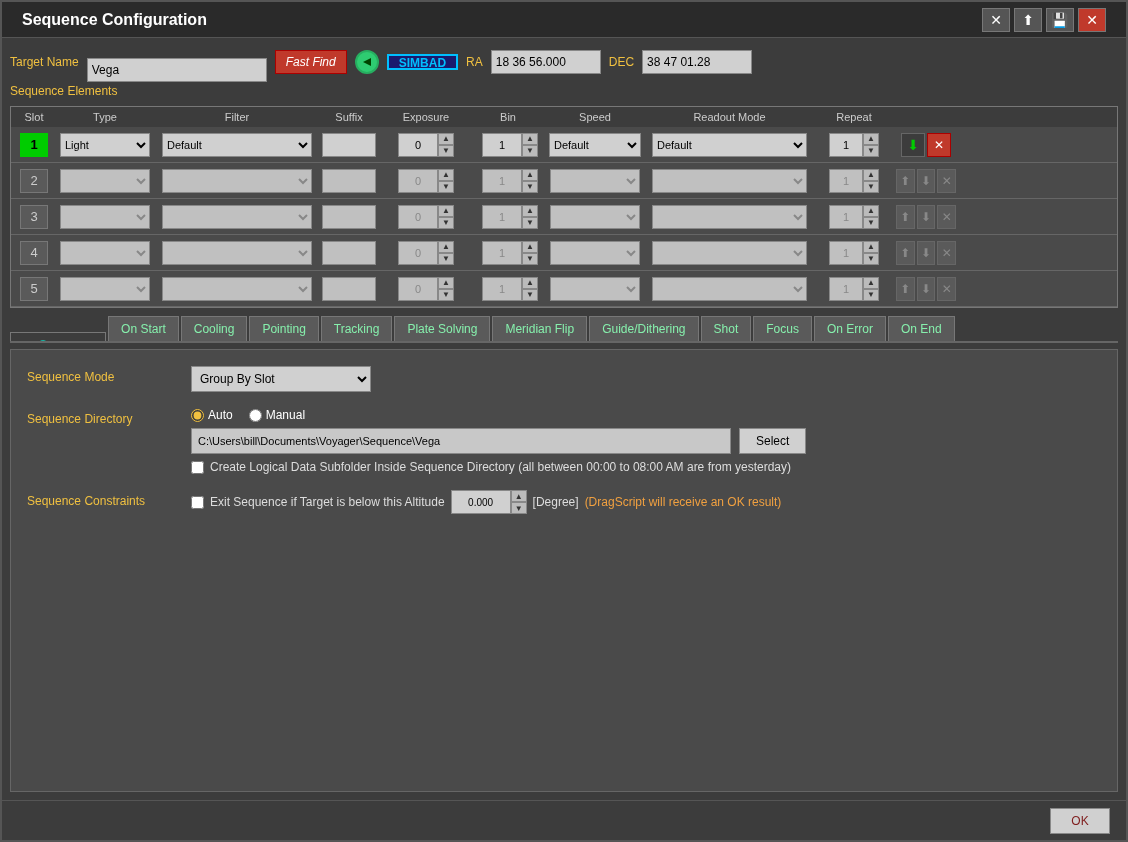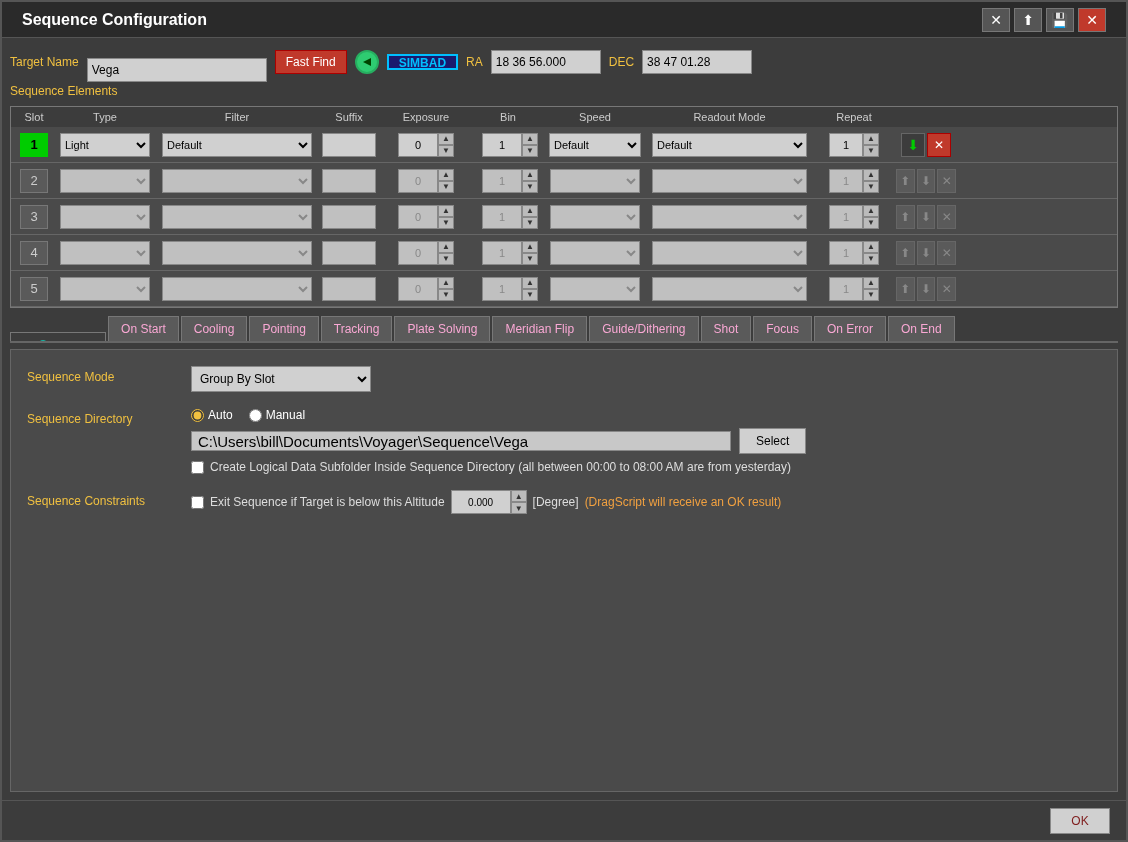--- a/index.html
+++ b/index.html
@@ -85,20 +85,21 @@
       margin-top: 16px;
     }
     .btn-fast-find {
       background: #c0392b;
       color: #fff;
       border: 1px solid #a00;
       height: 24px;
       padding: 0 10px;
       cursor: pointer;
       font-size: 12px;
+      font-style: italic;
     }
     .btn-green-circle {
       width: 24px;
       height: 24px;
       background: #2ecc71;
       border: 2px solid #27ae60;
       border-radius: 50%;
       cursor: pointer;
       display: flex;
       align-items: center;
@@ -384,21 +385,21 @@
       background: #3c3c3c;
       border-bottom: 2px solid #666;
       flex-wrap: nowrap;
       overflow: hidden;
     }
     .tab {
       padding: 5px 12px;
       background: #5a5a5a;
       border: 1px solid #777;
       border-bottom: none;
-      color: #f9a8d4;
+      color: #86efac;
       cursor: pointer;
       font-size: 12px;
       white-space: nowrap;
       margin-right: 2px;
     }
     .tab.active {
       background: #3c3c3c;
       color: #14b8a6;
       border-color: #777;
       border-bottom: 2px solid #3c3c3c;
@@ -473,24 +474,24 @@
 
     .path-row {
       display: flex;
       align-items: center;
       gap: 8px;
     }
     .path-input {
       background: #c8c8c8;
       border: 1px solid #888;
       color: #000;
-      height: 20px;
+      height: 26px;
       width: 540px;
       padding: 0 6px;
-      font-size: 15px;
+      font-size: 11px;
     }
     .btn-select {
       background: #d0d0d0;
       border: 1px solid #888;
       color: #000;
       height: 26px;
       padding: 0 16px;
       cursor: pointer;
       font-size: 12px;
     }

